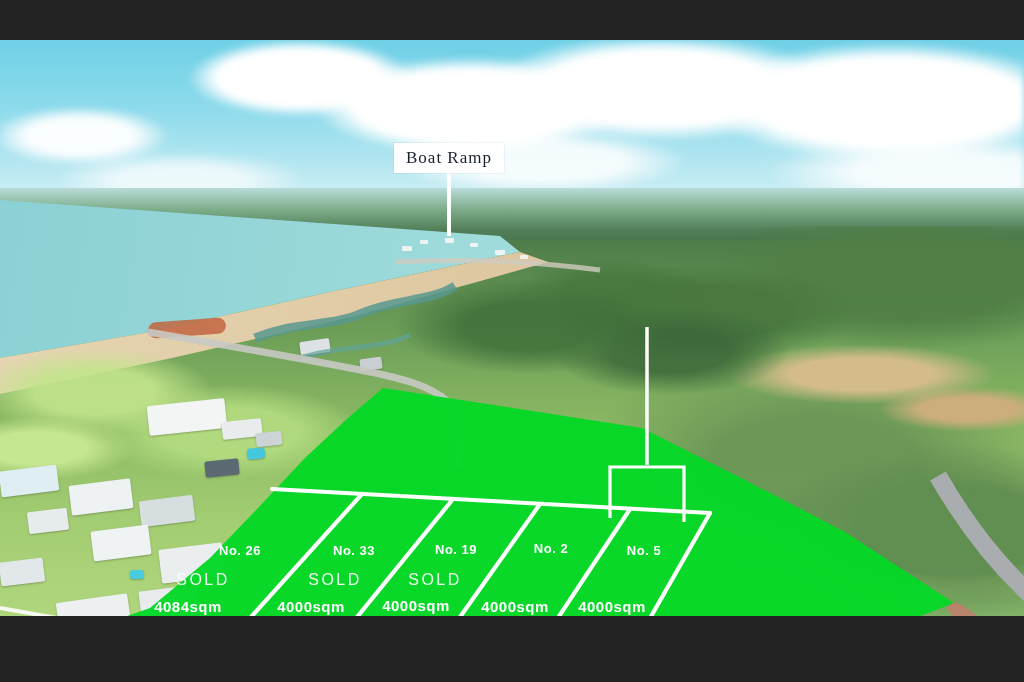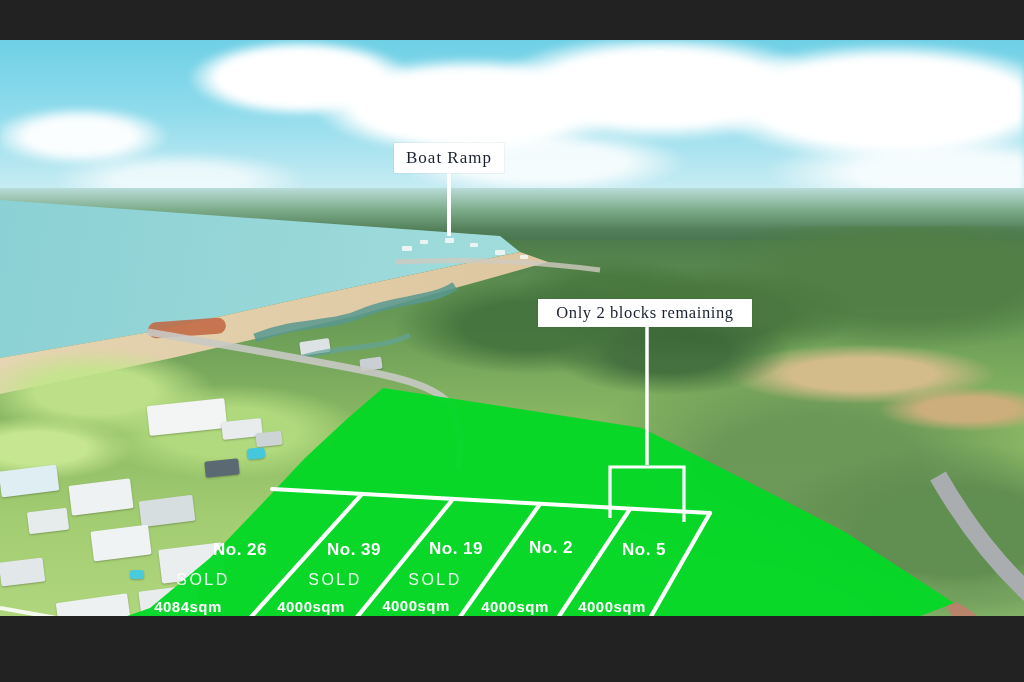--- a/index.html
+++ b/index.html
@@ -65,21 +65,21 @@
 
   
   .callout{background:#ffffff;color:#1a2230;font-family:"Liberation Serif",serif;
            display:flex;align-items:center;justify-content:center;
            letter-spacing:1px;box-shadow:0 0 0 1px rgba(0,0,0,.04);}
   .box-boatramp{left:394px;top:103px;width:110px;height:30px;font-size:17px;}
   .box-remaining{left:538px;top:259px;width:214px;height:28px;font-size:16.5px;letter-spacing:.6px;}
 
   .ov{color:#fff;white-space:nowrap;transform:translate(-50%,-50%);}
   .stage-label{font-size:16.5px;font-weight:800;letter-spacing:3px;}
-  .lot-number{font-size:17px;font-weight:800;letter-spacing:.5px;}
+  .lot-number{font-size:13px;font-weight:800;letter-spacing:.5px;}
   .lot-status{font-size:16px;font-weight:500;letter-spacing:2.5px;color:rgba(255,255,255,.92);text-align:center;}
   .lot-area{font-size:15px;font-weight:600;letter-spacing:.5px;}
 </style>
 </head>
 <body>
 
 <div class="scene">
 
   <div class="sky"></div>
   <div class="clouds"></div>
@@ -181,30 +181,27 @@
 
     <path d="M 610 478 L 610 427 L 684 427 L 684 482" fill="none" stroke="#ffffff" stroke-width="3.2"></path>
 
     <line x1="449" y1="133" x2="449" y2="196" stroke="#ffffff" stroke-width="4"></line>
     <line x1="647" y1="287" x2="647" y2="425" stroke="#ffffff" stroke-width="3.5"></line>
   </svg>
 
   <div class="callout box-boatramp">
     <span>Boat Ramp</span>
   </div>
-  <div class="callout box-remaining">
-    <span>Only 2 blocks remaining</span>
-  </div>
 
 
   <div class="ov lot-number" style="left:240px;top:510px">No. 26</div>
   <div class="ov lot-status" style="left:203px;top:540px">SOLD</div>
   <div class="ov lot-area" style="left:188px;top:566px">4084sqm</div>
 
-  <div class="ov lot-number" style="left:354px;top:510px">No. 39</div>
+  <div class="ov lot-number" style="left:354px;top:510px">No. 33</div>
   <div class="ov lot-status" style="left:335px;top:540px">SOLD</div>
   <div class="ov lot-area" style="left:311px;top:566px">4000sqm</div>
 
   <div class="ov lot-number" style="left:456px;top:509px">No. 19</div>
   <div class="ov lot-status" style="left:435px;top:540px">SOLD</div>
   <div class="ov lot-area" style="left:416px;top:565px">4000sqm</div>
 
   <div class="ov lot-number" style="left:551px;top:508px">No. 2</div>
   <div class="ov lot-area" style="left:515px;top:566px">4000sqm</div>
 

